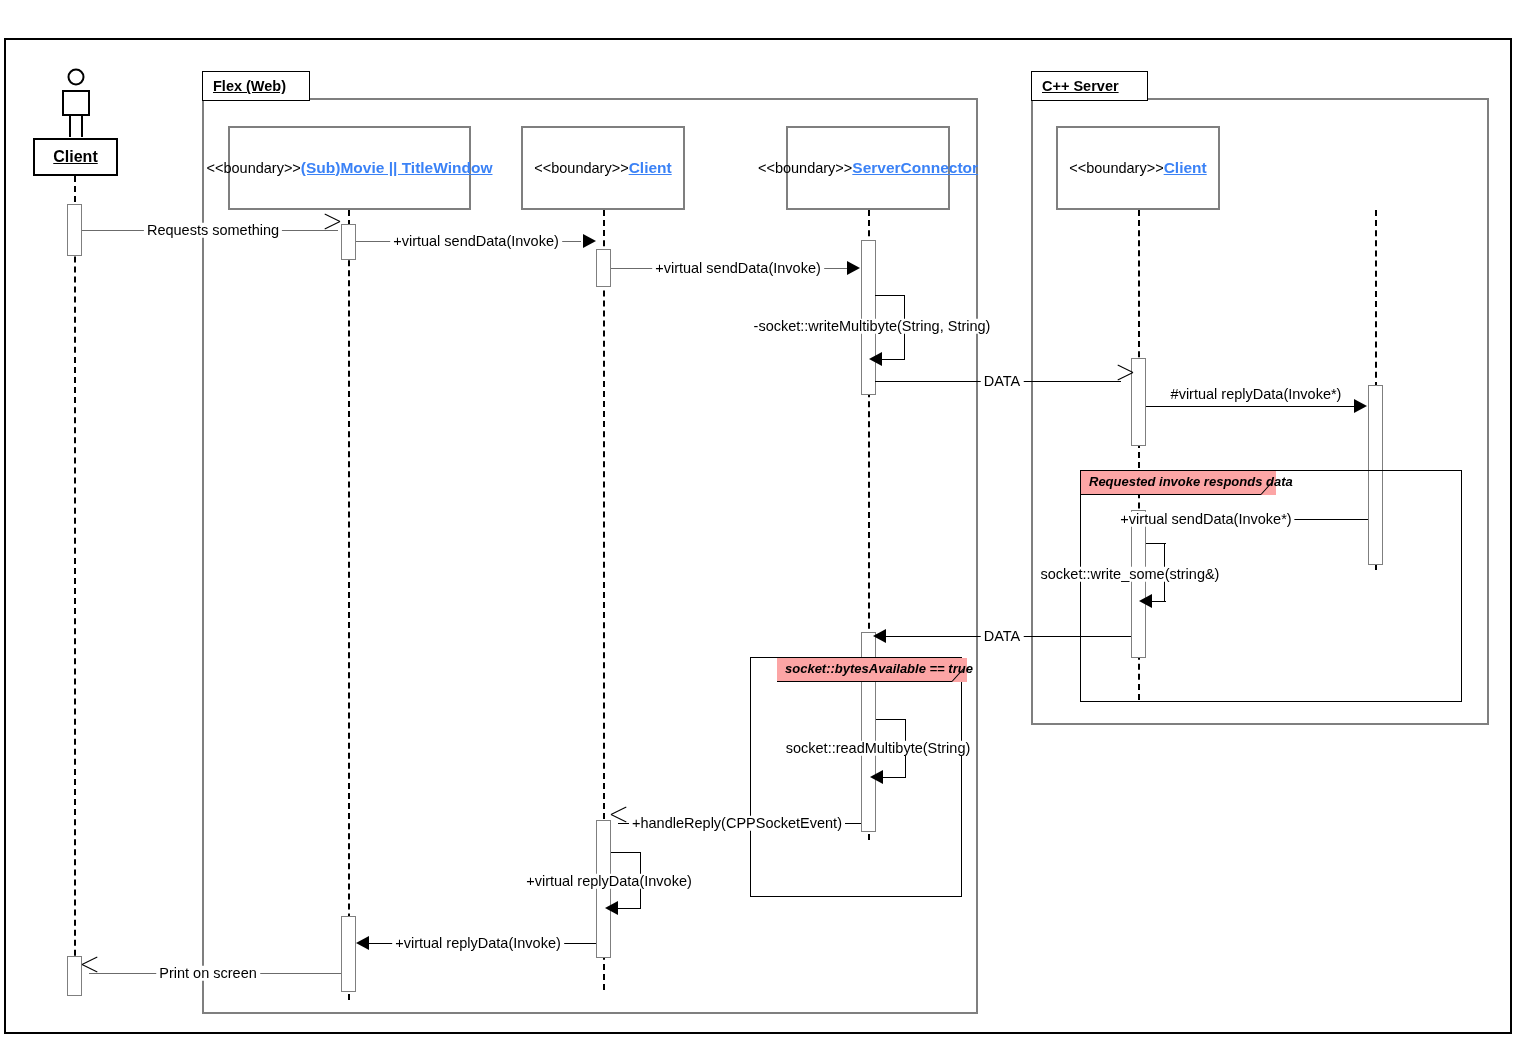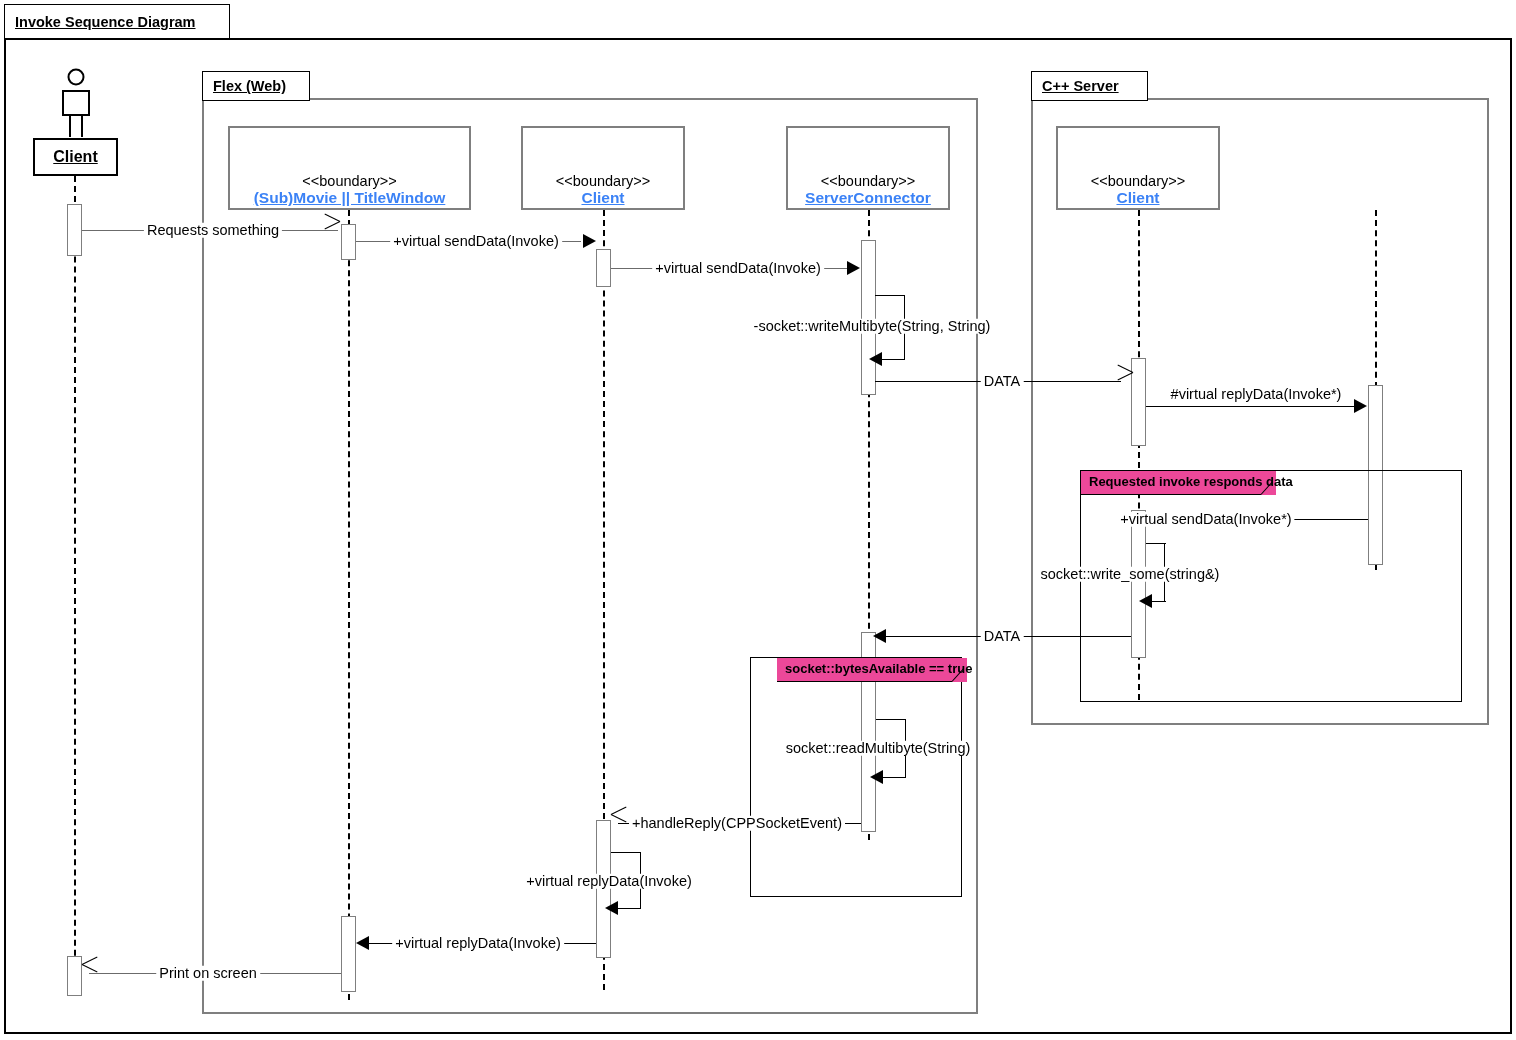--- a/index.html
+++ b/index.html
@@ -7,21 +7,21 @@
   #canvas{position:relative;width:1516px;height:1040px;background:#fff;overflow:hidden;}
 
   .frame{position:absolute;border:2px solid #7f7f7f;background:transparent;box-sizing:border-box;}
   .frame-title{position:absolute;border:1px solid #000;background:#fff;box-sizing:border-box;
     display:flex;align-items:center;padding:0 10px;font-weight:bold;font-size:14.5px;color:#000;}
   .frame-title span{text-decoration:underline;white-space:nowrap;}
 
   .outer-frame{position:absolute;border:2px solid #000;box-sizing:border-box;background:transparent;}
 
   .lifeline-box{position:absolute;border:2px solid #7f7f7f;background:#fff;box-sizing:border-box;
-    display:flex;flex-direction:column;align-items:center;justify-content:flex-end;}
+    display:flex;flex-direction:row;align-items:center;justify-content:center;}
   .lifeline-box .stereo{font-size:14.5px;color:#000;line-height:1.15;}
   .lifeline-box .nm{font-size:15.5px;font-weight:bold;color:#3b82f6;text-decoration:underline;line-height:1.2;white-space:nowrap;}
 
   .actor-box{position:absolute;border:2px solid #000;background:#fff;box-sizing:border-box;
     display:flex;align-items:center;justify-content:center;}
   .actor-box .nm{font-size:16px;font-weight:bold;text-decoration:underline;color:#000;}
 
   .lifeline{position:absolute;width:0;border-left:2px dashed #000;}
 
   .activation{position:absolute;border:1.6px solid #7f7f7f;background:#fff;box-sizing:border-box;}
@@ -42,36 +42,33 @@
      border-top:1.6px solid #000;left:0;}
   .arrow-open-r:before{top:0;transform-origin:right center;transform:rotate(26deg);}
   .arrow-open-r:after{top:0;transform-origin:right center;transform:rotate(-26deg);}
   .arrow-open-l{position:absolute;width:16px;height:18px;}
   .arrow-open-l:before,.arrow-open-l:after{content:"";position:absolute;width:17px;height:0;
      border-top:1.6px solid #000;left:0;}
   .arrow-open-l:before{top:0;transform-origin:left center;transform:rotate(-26deg);}
   .arrow-open-l:after{top:0;transform-origin:left center;transform:rotate(26deg);}
 
   .fragment{position:absolute;border:1.6px solid #000;box-sizing:border-box;background:transparent;}
-  .frag-tab{position:absolute;font-size:13px;font-weight:bold;color:#000;background:#ec4899;
-    padding:3px 26px 3px 8px;white-space:nowrap;box-sizing:border-box;line-height:1.25;}
+  .frag-tab{position:absolute;font-size:13px;font-weight:bold;color:#000;background:#fca5a5;
+    padding:3px 26px 3px 8px;white-space:nowrap;box-sizing:border-box;line-height:1.25;font-style:italic;}
   .frag-tab .tabline{position:absolute;left:0;bottom:0;height:0;border-top:1.6px solid #000;}
   .frag-tab .tabdiag{position:absolute;height:0;border-top:1.6px solid #000;transform-origin:left center;}
 
   svg.actor{position:absolute;}
 </style>
 </head>
 <body>
 
 <div id="canvas">
 
   <div class="outer-frame" style="left:4px;top:38px;width:1508px;height:996px;"></div>
-  <div class="frame-title" style="left:4px;top:4px;width:226px;height:35px;">
-    <span>Invoke Sequence Diagram</span>
-  </div>
 
   <div class="frame" style="left:202px;top:98px;width:776px;height:916px;"></div>
   <div class="frame-title" style="left:202px;top:71px;width:108px;height:30px;">
     <span>Flex (Web)</span>
   </div>
 
   <div class="frame" style="left:1031px;top:98px;width:458px;height:627px;"></div>
   <div class="frame-title" style="left:1031px;top:71px;width:117px;height:30px;">
     <span>C++ Server</span>
   </div>

